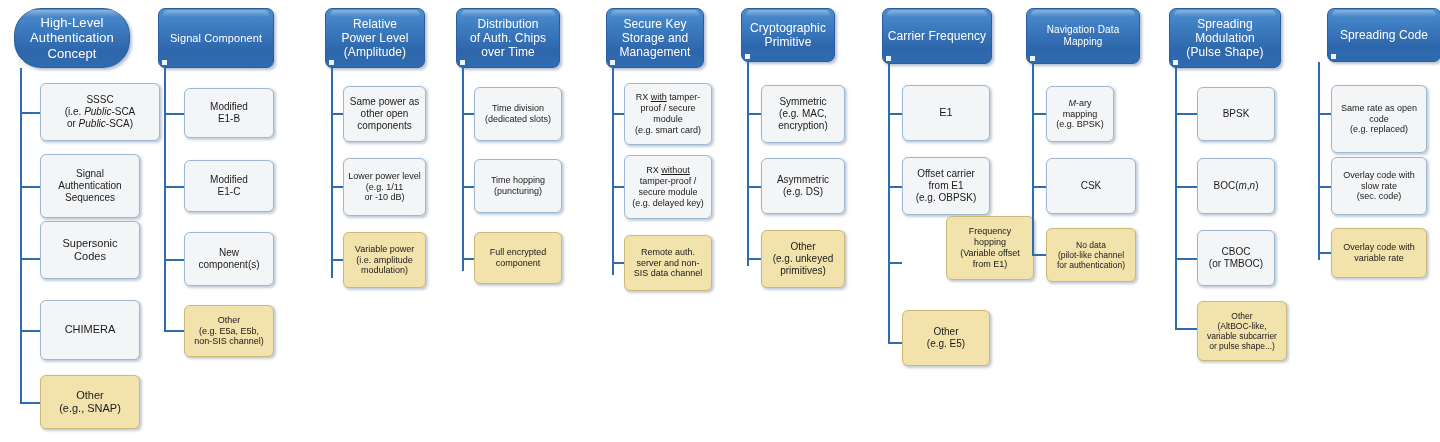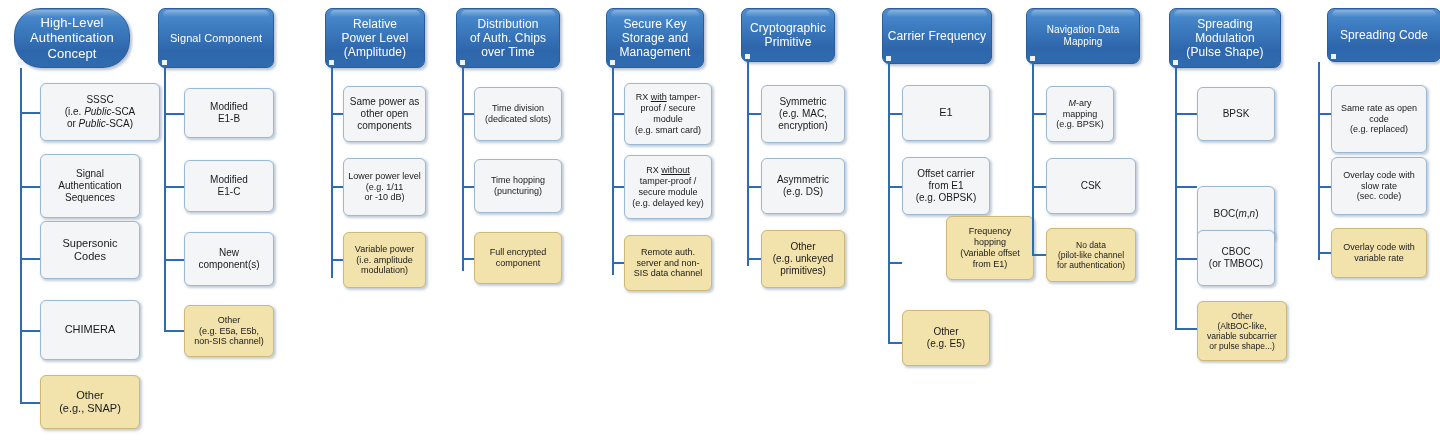--- a/index.html
+++ b/index.html
@@ -284,21 +284,21 @@
       <span class="htxt">Spreading<br>Modulation<br>(Pulse Shape)</span>
     </div>
     <div class="trunk" style="left:10px;top:68px;height:262px;"></div>
 
     <div class="stub" style="left:10px;top:113px;width:22px;"></div>
     <div class="node fs10" style="left:32px;top:87px;width:78px;height:54px;">
       <span class="ntxt">BPSK</span>
     </div>
 
     <div class="stub" style="left:10px;top:186px;width:22px;"></div>
-    <div class="node fs10" style="left:32px;top:158px;width:78px;height:56px;margin-top:28px;">
+    <div class="node fs10" style="left:32px;top:158px;width:78px;height:56px;">
       <span class="ntxt">BOC(<i>m</i>,<i>n</i>)</span>
     </div>
 
     <div class="stub" style="left:10px;top:258px;width:22px;"></div>
     <div class="node fs10" style="left:32px;top:230px;width:78px;height:56px;">
       <span class="ntxt">CBOC<br>(or TMBOC)</span>
     </div>
 
     <div class="stub" style="left:10px;top:328px;width:22px;"></div>
     <div class="node yellow fs85" style="left:32px;top:301px;width:90px;height:60px;">

